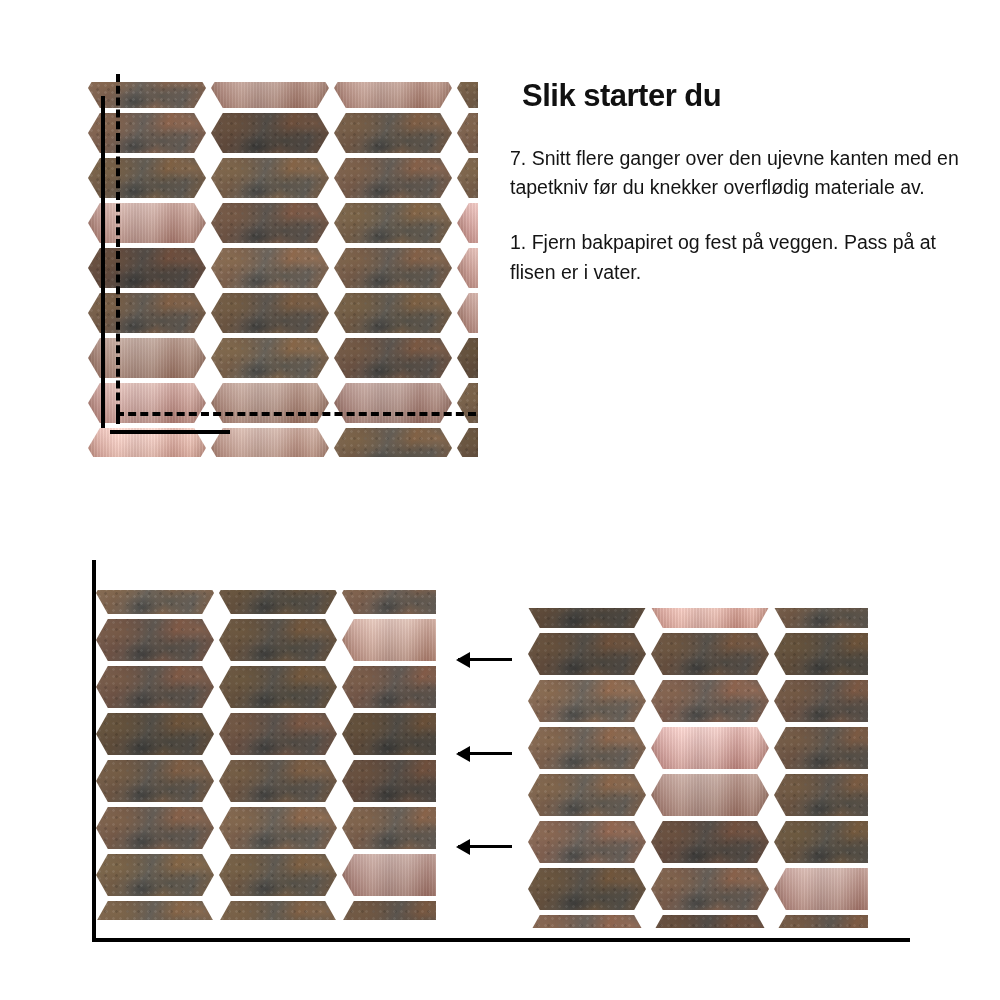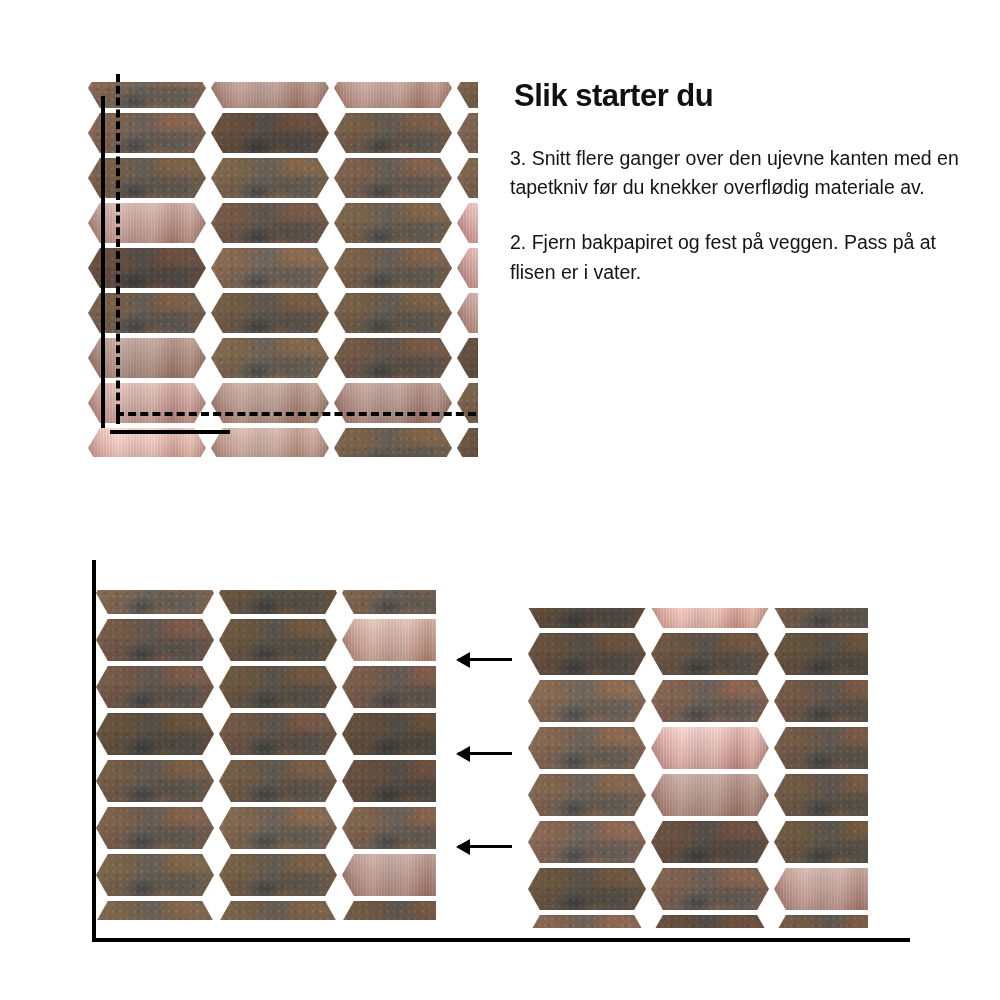--- a/index.html
+++ b/index.html
@@ -21,21 +21,21 @@
     position: absolute;
     left: 510px;
     top: 78px;
     width: 450px;
   }
   .heading {
     font-size: 31px;
     font-weight: bold;
     letter-spacing: -0.5px;
     color: #111111;
-    margin: 0 0 30px 4px;
+    margin: 0 0 30px 12px;
     line-height: 1.15;
   }
   .step {
     font-size: 19.5px;
     line-height: 1.52;
     color: #141414;
     margin: 0 0 25px 0;
   }
   .step:last-child { margin-bottom: 0; }
 
@@ -272,22 +272,22 @@
       </div>
   </div>
 
   <div class="dashed-v" style="left:116px; top:74px; height:350px;"></div>
   <div class="dashed-h" style="left:116px; top:412px; width:360px;"></div>
   <div class="solid-v" style="left:101px; top:96px; height:332px;"></div>
   <div class="solid-h" style="left:110px; top:430px; width:120px;"></div>
 
   <div class="instructions">
     <h1 class="heading">Slik starter du</h1>
-    <p class="step">3. Snitt flere ganger over den ujevne kanten med en tapetkniv før du knekker overflødig materiale av.</p>
-    <p class="step">2. Fjern bakpapiret og fest på veggen. Pass på at flisen er i vater.</p>
+    <p class="step">7. Snitt flere ganger over den ujevne kanten med en tapetkniv før du knekker overflødig materiale av.</p>
+    <p class="step">1. Fjern bakpapiret og fest på veggen. Pass på at flisen er i vater.</p>
   </div>
 
   <div class="sheet" style="left:96px; top:590px; width:340px; height:330px;">
     <div class="tilegrid">
         <div class="row" style="top: -18px; height: 42px;">
           <div class="tile rust" style="width: 118px; margin-right: 5px;">
             <div class="shape" style="filter: brightness(1.15) hue-rotate(2deg);"></div>
           </div>
           <div class="tile rust" style="width: 118px; margin-right: 5px;">
             <div class="shape" style="filter: brightness(0.94) hue-rotate(6deg);"></div>

